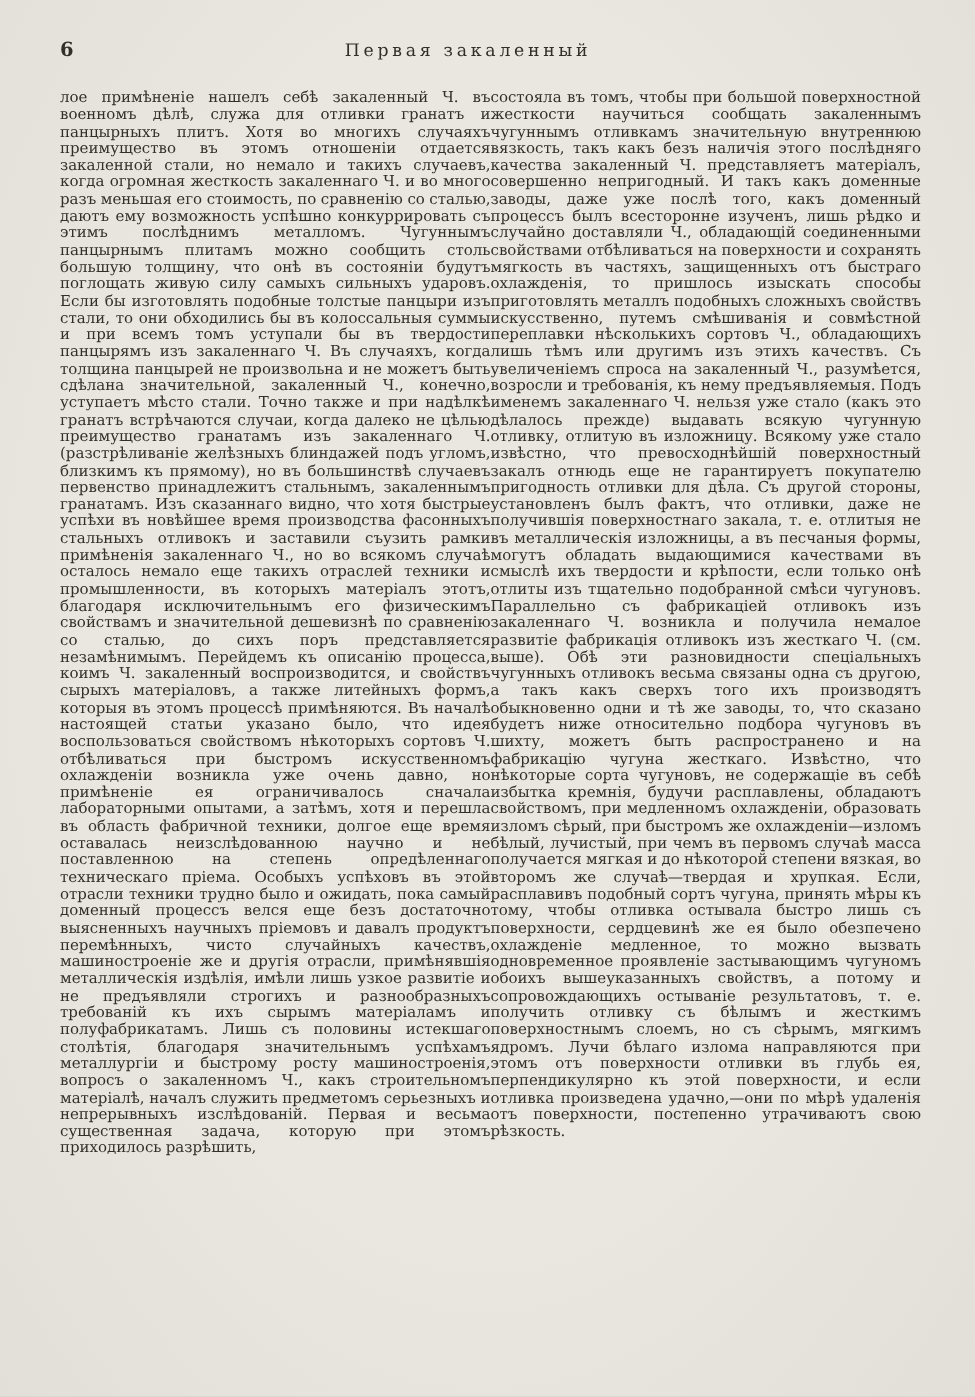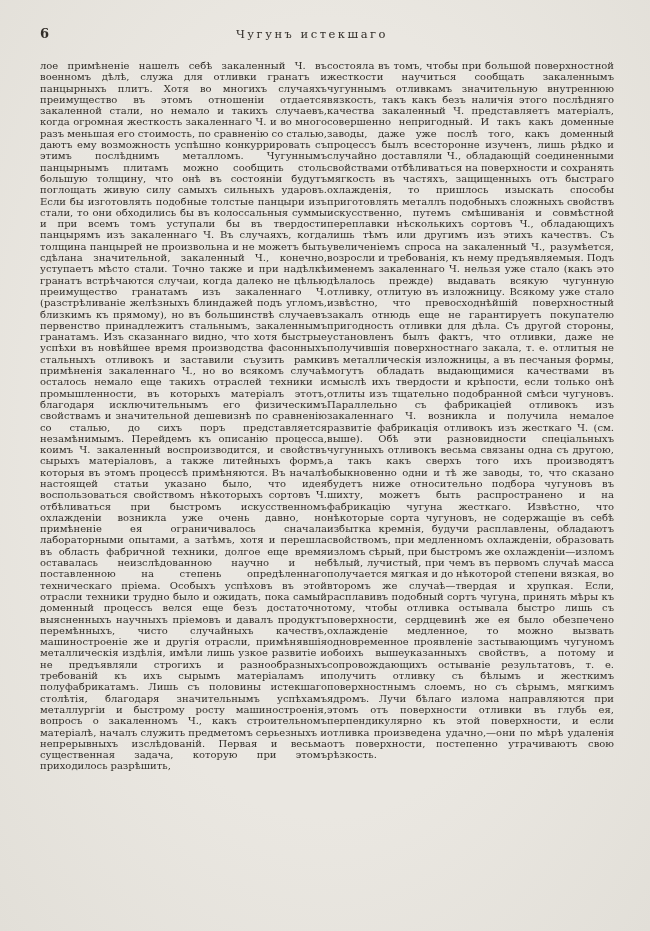--- a/index.html
+++ b/index.html
@@ -58,20 +58,20 @@
     word-spacing: -0.3px;
     overflow: hidden;
   }
 </style>
 </head>
 <body>
 
 <div class="page">
   <div class="page-header">
     <span class="page-num">6</span>
-    <span class="running-title">Чугунъ истекшаго</span>
+    <span class="running-title">Первая закаленный</span>
     <span class="header-spacer"></span>
   </div>
   <div class="columns">
     <div class="col">лое примѣненіе нашелъ себѣ закаленный Ч. въ военномъ дѣлѣ, служа для отливки гранатъ и панцырныхъ плитъ. Хотя во многихъ случаяхъ преимущество въ этомъ отношеніи отдается закаленной стали, но немало и такихъ случаевъ, когда огромная жесткость закаленнаго Ч. и во много разъ меньшая его стоимость, по сравненію со сталью, даютъ ему возможность успѣшно конкуррировать съ этимъ послѣднимъ металломъ. Чугуннымъ панцырнымъ плитамъ можно сообщить столь большую толщину, что онѣ въ состояніи будутъ поглощать живую силу самыхъ сильныхъ ударовъ. Если бы изготовлять подобные толстые панцыри изъ стали, то они обходились бы въ колоссальныя суммы и при всемъ томъ уступали бы въ твердости панцырямъ изъ закаленнаго Ч. Въ случаяхъ, когда толщина панцырей не произвольна и не можетъ быть сдѣлана значительной, закаленный Ч., конечно, уступаетъ мѣсто стали. Точно также и при надѣлкѣ гранатъ встрѣчаются случаи, когда далеко не цѣлью преимущество гранатамъ изъ закаленнаго Ч. (разстрѣливаніе желѣзныхъ блиндажей подъ угломъ, близкимъ къ прямому), но въ большинствѣ случаевъ первенство принадлежитъ стальнымъ, закаленнымъ гранатамъ. Изъ сказаннаго видно, что хотя быстрые успѣхи въ новѣйшее время производства фасонныхъ стальныхъ отливокъ и заставили съузить рамки примѣненія закаленнаго Ч., но во всякомъ случаѣ осталось немало еще такихъ отраслей техники и промышленности, въ которыхъ матеріалъ этотъ, благодаря исключительнымъ его физическимъ свойствамъ и значительной дешевизнѣ по сравненію со сталью, до сихъ поръ представляется незамѣнимымъ. Перейдемъ къ описанію процесса, коимъ Ч. закаленный воспроизводится, и свойствъ сырыхъ матеріаловъ, а также литейныхъ формъ, которыя въ этомъ процессѣ примѣняются. Въ началѣ настоящей статьи указано было, что идея воспользоваться свойствомъ нѣкоторыхъ сортовъ Ч. отбѣливаться при быстромъ искусственномъ охлажденіи возникла уже очень давно, но примѣненіе ея ограничивалось сначала лабораторными опытами, а затѣмъ, хотя и перешла въ область фабричной техники, долгое еще время оставалась неизслѣдованною научно и не поставленною на степень опредѣленнаго техническаго пріема. Особыхъ успѣховъ въ этой отрасли техники трудно было и ожидать, пока самый доменный процессъ велся еще безъ достаточно выясненныхъ научныхъ пріемовъ и давалъ продуктъ перемѣнныхъ, чисто случайныхъ качествъ, машиностроеніе же и другія отрасли, примѣнявшія металлическія издѣлія, имѣли лишь узкое развитіе и не предъявляли строгихъ и разнообразныхъ требованій къ ихъ сырымъ матеріаламъ и полуфабрикатамъ. Лишь съ половины истекшаго столѣтія, благодаря значительнымъ успѣхамъ металлургіи и быстрому росту машиностроенія, вопросъ о закаленномъ Ч., какъ строительномъ матеріалѣ, началъ служить предметомъ серьезныхъ и непрерывныхъ изслѣдованій. Первая и весьма существенная задача, которую при этомъ приходилось разрѣшить,</div>
     <div class="col">состояла въ томъ, чтобы при большой поверхностной жесткости научиться сообщать закаленнымъ чугуннымъ отливкамъ значительную внутреннюю вязкость, такъ какъ безъ наличія этого послѣдняго качества закаленный Ч. представляетъ матеріалъ, совершенно непригодный. И такъ какъ доменные заводы, даже уже послѣ того, какъ доменный процессъ былъ всесторонне изученъ, лишь рѣдко и случайно доставляли Ч., обладающій соединенными свойствами отбѣливаться на поверхности и сохранять мягкость въ частяхъ, защищенныхъ отъ быстраго охлажденія, то пришлось изыскать способы приготовлять металлъ подобныхъ сложныхъ свойствъ искусственно, путемъ смѣшиванія и совмѣстной переплавки нѣсколькихъ сортовъ Ч., обладающихъ лишь тѣмъ или другимъ изъ этихъ качествъ. Съ увеличеніемъ спроса на закаленный Ч., разумѣется, возросли и требованія, къ нему предъявляемыя. Подъ именемъ закаленнаго Ч. нельзя уже стало (какъ это дѣлалось прежде) выдавать всякую чугунную отливку, отлитую въ изложницу. Всякому уже стало извѣстно, что превосходнѣйшій поверхностный закалъ отнюдь еще не гарантируетъ покупателю пригодность отливки для дѣла. Съ другой стороны, установленъ былъ фактъ, что отливки, даже не получившія поверхностнаго закала, т. е. отлитыя не въ металлическія изложницы, а въ песчаныя формы, могутъ обладать выдающимися качествами въ смыслѣ ихъ твердости и крѣпости, если только онѣ отлиты изъ тщательно подобранной смѣси чугуновъ. Параллельно съ фабрикаціей отливокъ изъ закаленнаго Ч. возникла и получила немалое развитіе фабрикація отливокъ изъ жесткаго Ч. (см. выше). Обѣ эти разновидности спеціальныхъ чугунныхъ отливокъ весьма связаны одна съ другою, а такъ какъ сверхъ того ихъ производятъ обыкновенно одни и тѣ же заводы, то, что сказано будетъ ниже относительно подбора чугуновъ въ шихту, можетъ быть распространено и на фабрикацію чугуна жесткаго. Извѣстно, что нѣкоторые сорта чугуновъ, не содержащіе въ себѣ избытка кремнія, будучи расплавлены, обладаютъ свойствомъ, при медленномъ охлажденіи, образовать изломъ сѣрый, при быстромъ же охлажденіи—изломъ бѣлый, лучистый, при чемъ въ первомъ случаѣ масса получается мягкая и до нѣкоторой степени вязкая, во второмъ же случаѣ—твердая и хрупкая. Если, расплавивъ подобный сортъ чугуна, принять мѣры къ тому, чтобы отливка остывала быстро лишь съ поверхности, сердцевинѣ же ея было обезпечено охлажденіе медленное, то можно вызвать одновременное проявленіе застывающимъ чугуномъ обоихъ вышеуказанныхъ свойствъ, а потому и сопровождающихъ остываніе результатовъ, т. е. получить отливку съ бѣлымъ и жесткимъ поверхностнымъ слоемъ, но съ сѣрымъ, мягкимъ ядромъ. Лучи бѣлаго излома направляются при этомъ отъ поверхности отливки въ глубь ея, перпендикулярно къ этой поверхности, и если отливка произведена удачно,—они по мѣрѣ удаленія отъ поверхности, постепенно утрачиваютъ свою рѣзкость.</div>
   </div>
 </div>
 
 </body></html>

